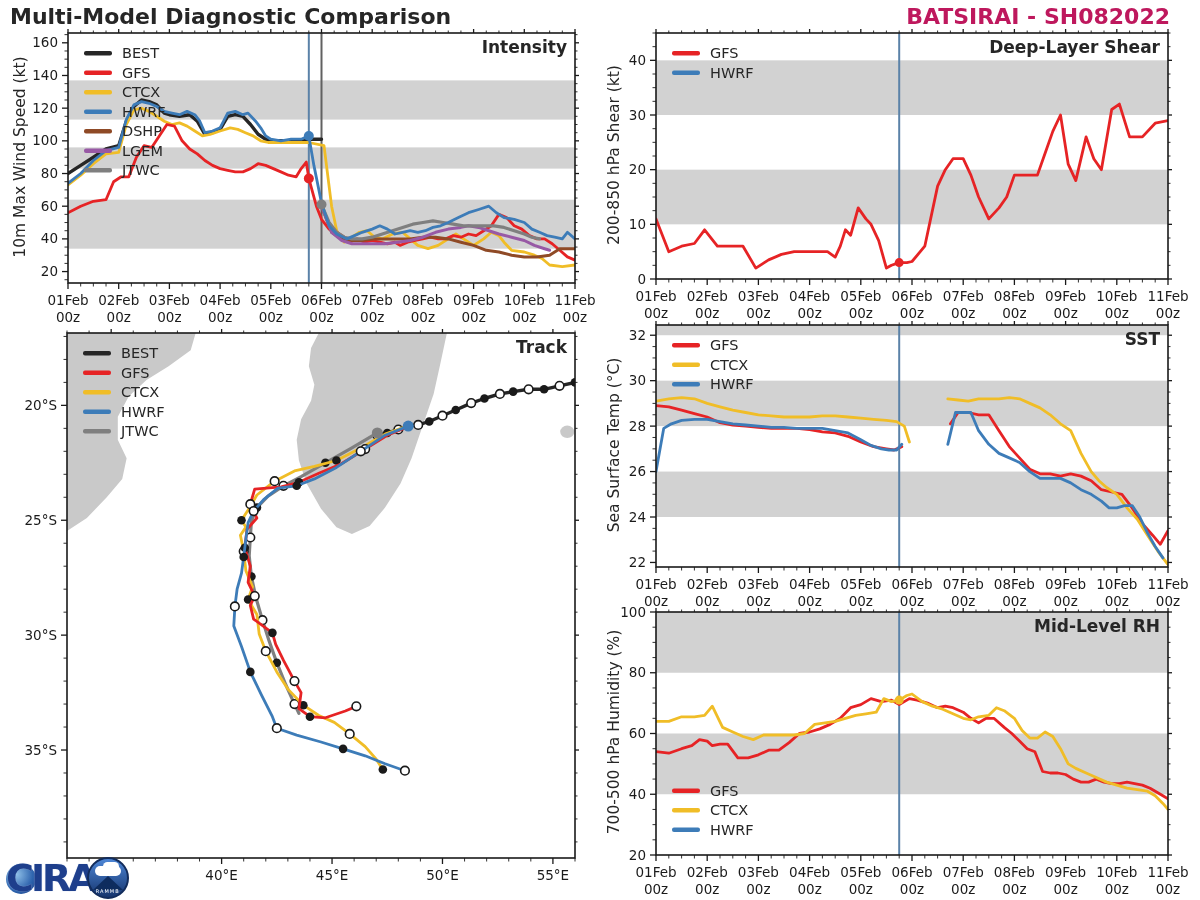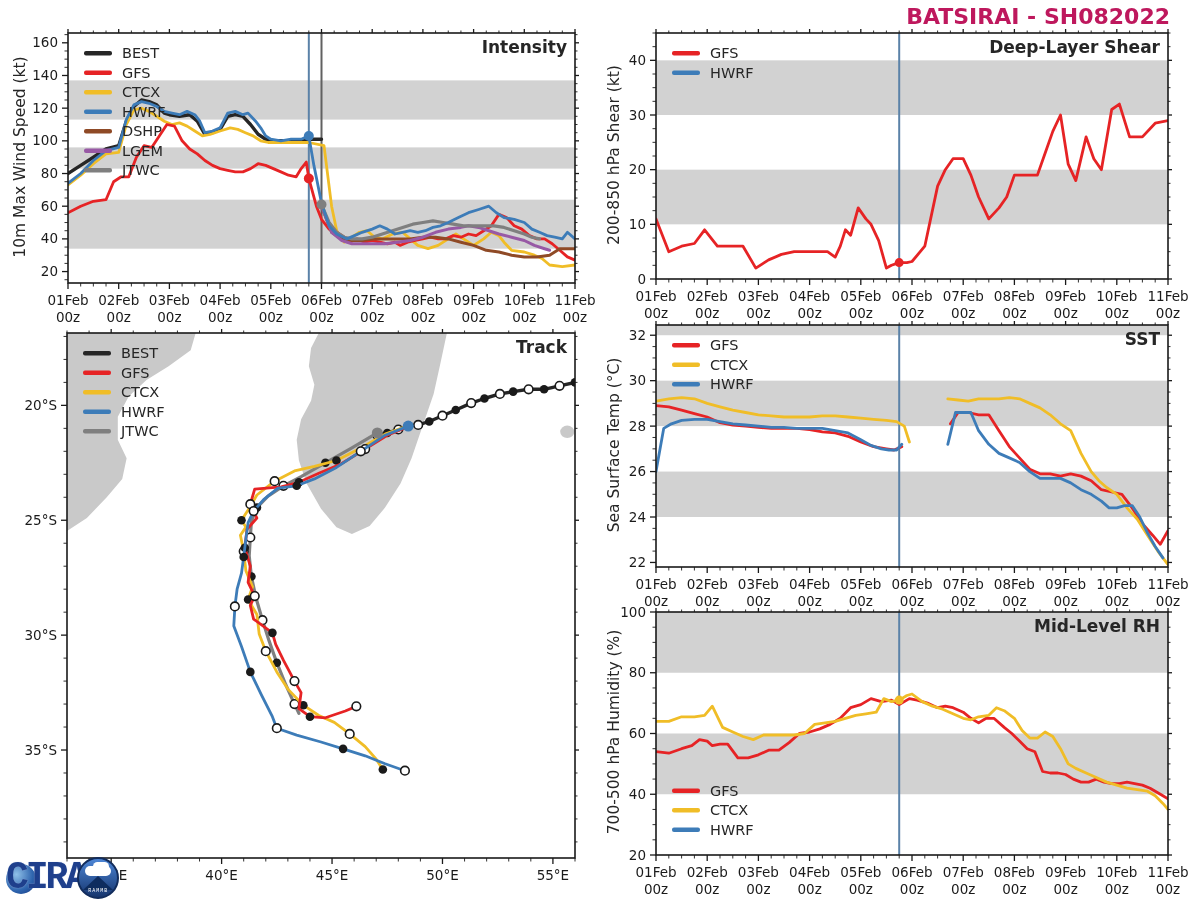--- a/index.html
+++ b/index.html
@@ -12,37 +12,38 @@
   #p-shear{left:656px;top:33px;width:512px;height:246px;}
   #p-track{left:67px;top:333px;width:508px;height:525px;}
   #p-sst{left:656px;top:325px;width:512px;height:242px;}
   #p-rh{left:656px;top:612px;width:512px;height:243px;}
   .ylab{position:absolute;text-align:center;transform:rotate(-90deg);font-size:15.5px;color:#262626;white-space:nowrap;}
   #yl-intensity{left:-105px;top:148px;width:250px;}
   #yl-shear{left:491px;top:146px;width:246px;}
   #yl-sst{left:493px;top:436px;width:242px;}
   #yl-rh{left:492px;top:723px;width:243px;}
   
-  .logo{position:absolute;left:6px;top:856px;display:flex;align-items:center;height:44px;font-family:Liberation Mono, monospace;}
+  .logo{position:absolute;left:6px;top:856px;display:flex;align-items:center;height:44px;}
   .logo-globe{position:absolute;left:0px;top:8px;width:30px;height:30px;border-radius:50%;
       background:radial-gradient(circle at 35% 35%,#8fc0e8,#2d63ad 60%,#14337a);}
   .logo-text{position:relative;font-size:38px;line-height:44px;font-weight:bold;color:#1e3f8c;
       letter-spacing:-3px;text-shadow:0 0 1px #9fb6dd;}
   .badge{position:relative;width:42px;height:42px;border-radius:50%;margin-left:-8px;
       background:linear-gradient(#4d86d6,#16356e);border:2px solid #122c5c;box-sizing:border-box;overflow:hidden;}
   .badge-cloud{position:absolute;left:6px;top:7px;width:26px;height:10px;background:#fff;border-radius:8px;}
   .badge-cloud2{position:absolute;left:14px;top:3px;width:16px;height:9px;background:#fff;border-radius:8px;}
   .badge-mtn{position:absolute;left:4px;top:17px;width:0;height:0;
       border-left:15px solid transparent;border-right:15px solid transparent;border-bottom:14px solid #0e2c5e;}
   .badge-label{position:absolute;left:0;right:0;bottom:3px;text-align:center;font-size:5px;color:#fff;letter-spacing:1px;}
 </style>
 </head>
 <body>
 
 <div id="fig">
+  <div class="main-title">Multi-Model Diagnostic Comparison</div>
   <div class="storm-title">BATSIRAI - SH082022</div>
 
   <div id="p-intensity" class="panel">
       <svg width="579" height="304" style="position:absolute;left:-46px;top:-8px;overflow:visible">
         <g transform="translate(46,8)">
           <rect x="0" y="0" width="507" height="250" fill="#ffffff"></rect>
           <g clip-path="url(#clip-intensity)">
             <rect x="0" y="166.66666666666666" width="507" height="49.019607843137265" fill="#d2d2d2"></rect>
             <rect x="0" y="114.37908496732025" width="507" height="21.24183006535948" fill="#d2d2d2"></rect>
             <rect x="0" y="47.385620915032675" width="507" height="39.21568627450981" fill="#d2d2d2"></rect>

